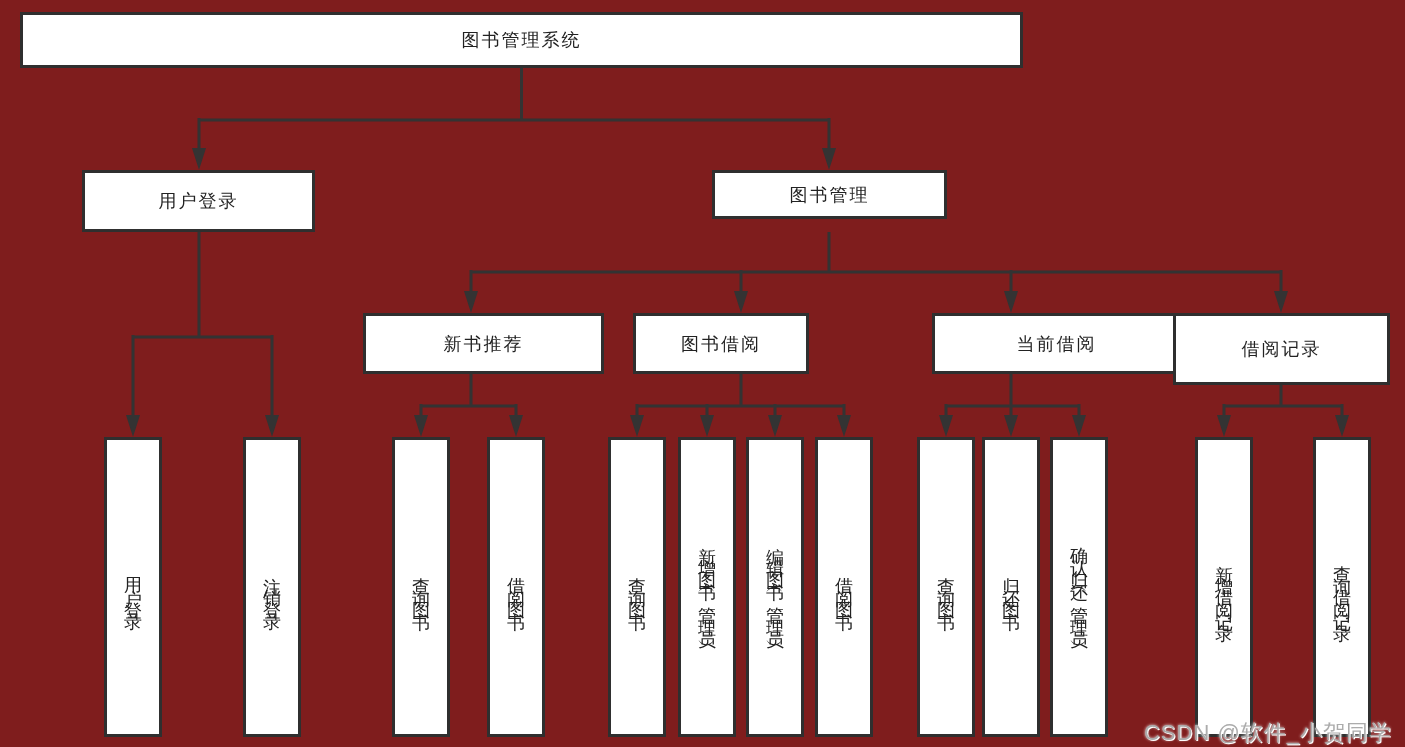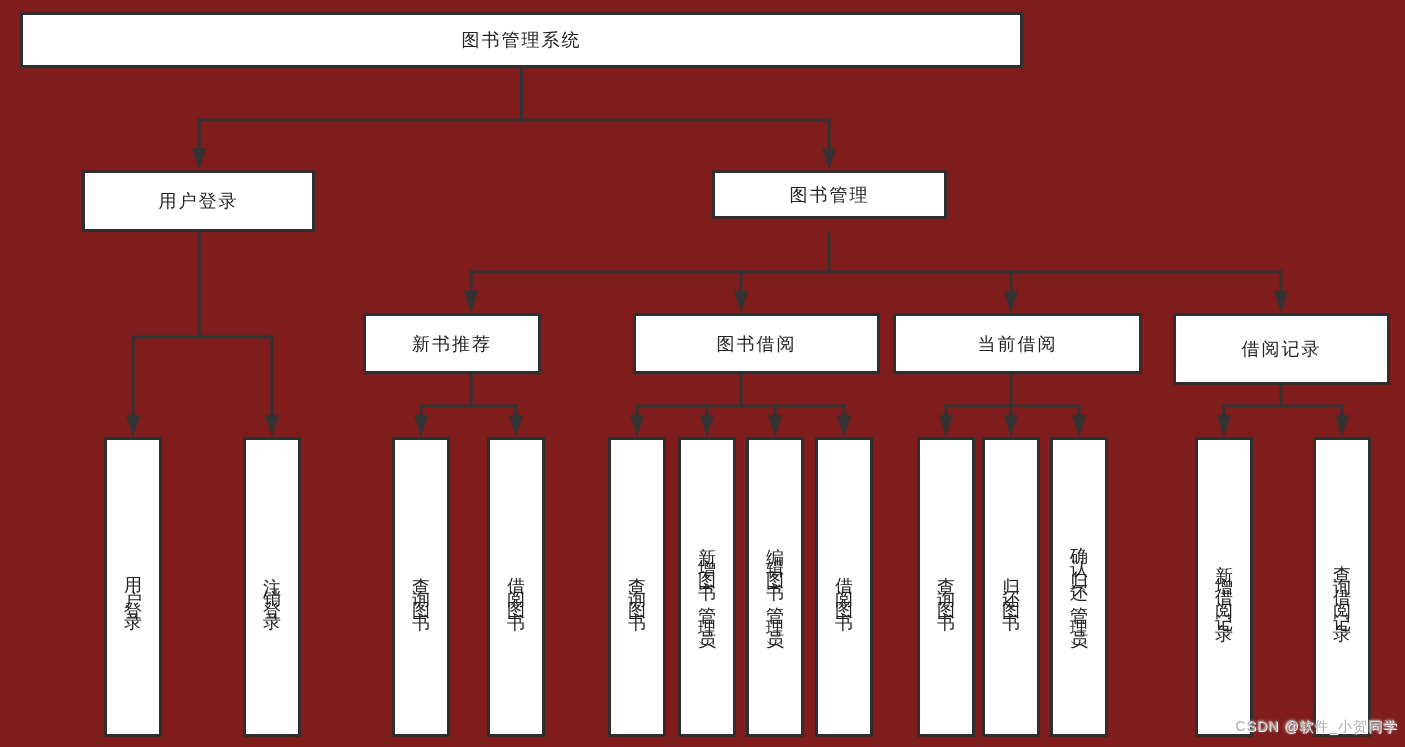--- a/index.html
+++ b/index.html
@@ -27,23 +27,23 @@
   }
   .vbox{
     writing-mode:vertical-rl;
     text-orientation:mixed;
     font-size:18px;
     letter-spacing:12px;
     line-height:1;
   }
   .watermark{
     position:absolute;
-    right:7px;
+    right:13px;
     top:718px;
-    font-size:14px;
+    font-size:22px;
     color:#acacac;
     letter-spacing:1px;
     text-shadow:0 0 3px #ffffff,1px 1px 0 #ffffff;
     white-space:nowrap;
   }
 </style>
 </head>
 <body>
 
 <div id="canvas">
@@ -78,23 +78,23 @@
       <polygon points="1217,415 1231,415 1224,437"></polygon>
       <polygon points="1335,415 1349,415 1342,437"></polygon>
     </g>
   </svg>
 
   <div class="box hbox" style="left:20px;top:12px;width:1003px;height:56px">图书管理系统</div>
 
   <div class="box hbox" style="left:82px;top:170px;width:233px;height:62px">用户登录</div>
   <div class="box hbox" style="left:712px;top:170px;width:235px;height:49px">图书管理</div>
 
-  <div class="box hbox" style="left:363px;top:313px;width:178px;height:61px">新书推荐</div>
-  <div class="box hbox" style="left:633px;top:313px;width:247px;height:61px">图书借阅</div>
-  <div class="box hbox" style="left:893px;top:313px;width:249px;height:61px">当前借阅</div>
+  <div class="box hbox" style="left:363px;top:313px;width:241px;height:61px">新书推荐</div>
+  <div class="box hbox" style="left:633px;top:313px;width:176px;height:61px">图书借阅</div>
+  <div class="box hbox" style="left:932px;top:313px;width:249px;height:61px">当前借阅</div>
   <div class="box hbox" style="left:1173px;top:313px;width:217px;height:72px">借阅记录</div>
 
   <div class="box vbox" style="left:104px;top:437px;width:58px;height:300px">用户登录</div>
   <div class="box vbox" style="left:243px;top:437px;width:58px;height:300px">注销登录</div>
 
   <div class="box vbox" style="left:392px;top:437px;width:58px;height:300px">查询图书</div>
   <div class="box vbox" style="left:487px;top:437px;width:58px;height:300px">借阅图书</div>
 
   <div class="box vbox" style="left:608px;top:437px;width:58px;height:300px">查询图书</div>
   <div class="box vbox" style="left:678px;top:437px;width:58px;height:300px">新增图书（管理员）</div>

